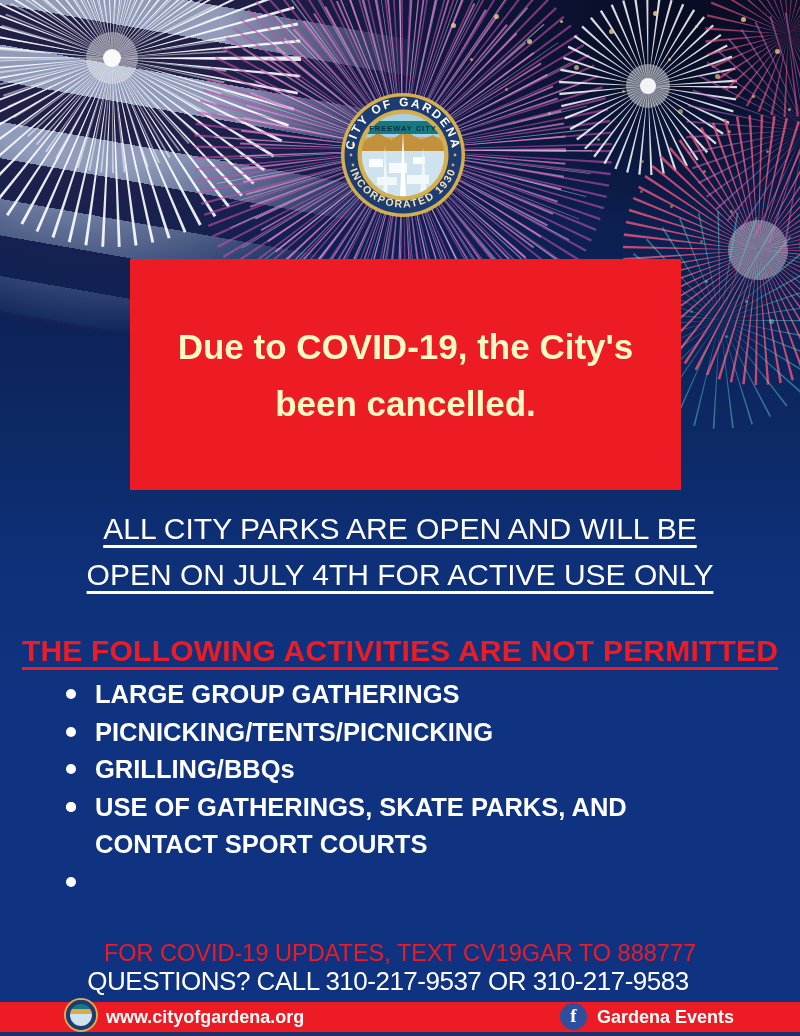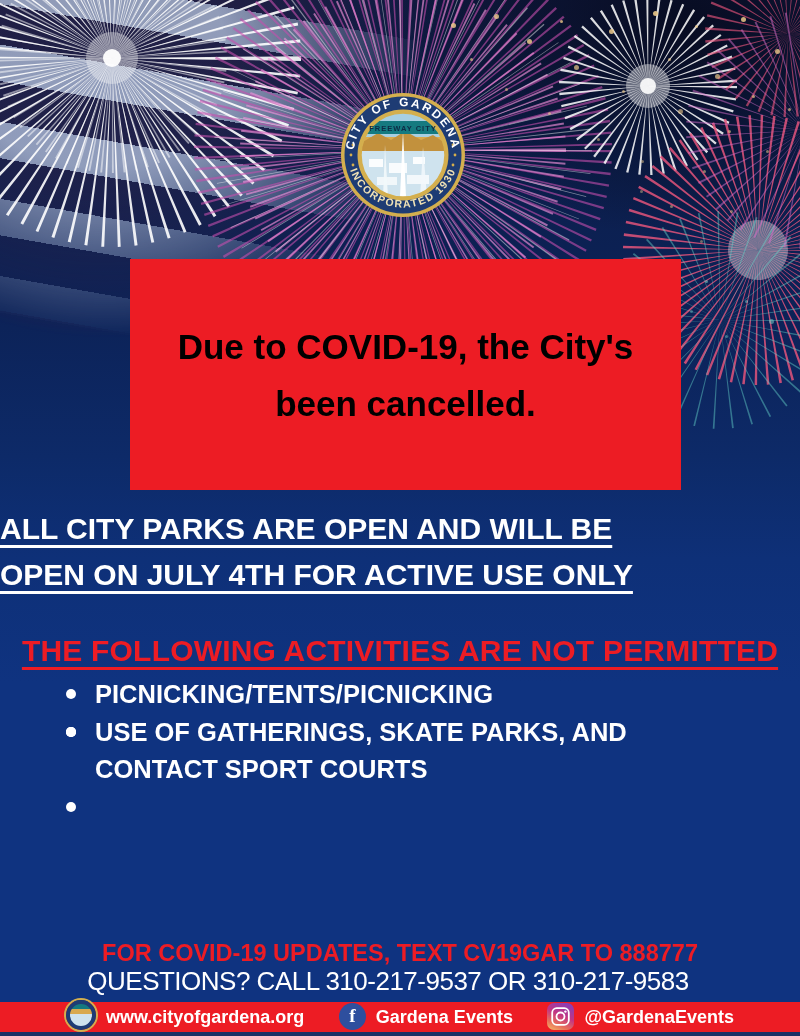--- a/index.html
+++ b/index.html
@@ -42,37 +42,37 @@
   .fireworks{left:0;top:0;}
   
   .seal{left:333px;top:85px;width:140px;height:140px;}
   .seal text{font-family:"Liberation Sans",sans-serif;font-weight:700;}
   .arc-top{font-size:12px;fill:#ffffff;letter-spacing:2.2px;}
   .arc-bot{font-size:10.5px;fill:#f1e3b6;letter-spacing:1.6px;}
   .banner-txt{font-size:7.5px;fill:#0d2b45;letter-spacing:1px;}
   
   .notice{left:130px;top:259px;width:551px;height:231px;background:#ed1c24;
     display:flex;flex-direction:column;justify-content:center;align-items:center;
-    color:#000000;font-weight:700;font-size:35px;line-height:57px;text-align:center;}
-  
-  .parks{left:0;top:506px;width:800px;color:#fff;font-weight:700;
+    color:#fef9c3;font-weight:700;font-size:35px;line-height:57px;text-align:center;}
+  
+  .parks{left:0;top:506px;width:800px;text-align:center;color:#fff;font-weight:400;
     font-size:30px;line-height:46px;}
   .parks span{text-decoration:underline;text-decoration-thickness:3px;text-underline-offset:6px;}
   
   .not-heading{left:0;top:634px;width:800px;text-align:center;color:#ed1c24;font-weight:700;
     font-size:30px;letter-spacing:.2px;text-decoration:underline;
     text-decoration-thickness:3px;text-underline-offset:6px;}
   
   .rules{left:66px;top:676px;width:640px;margin:0;padding:0;list-style:none;
     color:#fff;font-weight:700;font-size:25.5px;line-height:37.5px;}
   .rules li{position:relative;padding-left:29px;}
   .rules li .dot{position:absolute;left:0;top:13px;width:10px;height:10px;border-radius:50%;background:#fff;}
   
   .covid-line{left:0;top:940px;width:800px;text-align:center;color:#ed1c24;
-    font-weight:700;font-size:23.5px;}
+    font-weight:400;font-size:23.5px;}
   .questions-line{left:0;top:966px;width:776px;text-align:center;color:#fff;
     font-weight:400;font-size:26px;letter-spacing:-.5px;}
   
   .footer{left:0;bottom:0;width:800px;height:34px;background:#1c2f66;}
   .footer-bar{position:absolute;left:0;top:0;width:800px;height:30px;background:#ed1c24;
     display:flex;align-items:center;justify-content:space-between;box-sizing:border-box;
     padding:0 66px;color:#fff;font-weight:700;font-size:18px;}
   .f-item{display:flex;align-items:center;gap:10px;}
   .seal-mini{width:30px;height:30px;border-radius:50%;margin-top:-4px;
     border:4px solid #1e3c74;box-shadow:0 0 0 2px #d4af4e;box-sizing:border-box;
@@ -170,46 +170,37 @@
   </div>
 
   <div class="abs parks">
     <span>ALL CITY PARKS ARE OPEN AND WILL BE</span><br>
     <span>OPEN ON JULY 4TH FOR ACTIVE USE ONLY</span>
   </div>
 
   <div class="abs not-heading">THE FOLLOWING ACTIVITIES ARE NOT PERMITTED</div>
 
   <ul class="abs rules">
+    <li><span class="dot"></span><span>LARGE GROUP GATHERINGS</span></li>
     <li><span class="dot"></span><span>PICNICKING/TENTS/PICNICKING</span></li>
-    <li><span class="dot"></span></li>
+    <li><span class="dot"></span><span>GRILLING/BBQs</span></li>
     <li><span class="dot"></span></li>
     <li style="width:600px;"><span class="dot"></span><span>USE OF GATHERINGS, SKATE PARKS, AND CONTACT SPORT COURTS</span></li>
     <li><span class="dot"></span></li>
   </ul>
 
   <div class="abs covid-line">FOR COVID-19 UPDATES, TEXT CV19GAR TO 888777</div>
   <div class="abs questions-line">QUESTIONS? CALL 310-217-9537 OR 310-217-9583</div>
 
   <div class="abs footer">
     <div class="footer-bar">
       <div class="f-item">
         <div class="seal-mini"></div>
         <span>www.cityofgardena.org</span>
       </div>
       <div class="f-item">
         <div class="fb-icon">f</div>
         <span>Gardena Events</span>
       </div>
-      <div class="f-item">
-        <div class="ig-icon">
-          <svg width="19" height="19" viewBox="0 0 19 19">
-            <rect x="1.2" y="1.2" width="16.6" height="16.6" rx="4.5" fill="none" stroke="#fff" stroke-width="1.8"></rect>
-            <circle cx="9.5" cy="9.5" r="4" fill="none" stroke="#fff" stroke-width="1.8"></circle>
-            <circle cx="14.4" cy="4.6" r="1.2" fill="#fff"></circle>
-          </svg>
-        </div>
-        <span>@GardenaEvents</span>
-      </div>
     </div>
   </div>
 
 </div>
 
 </body></html>

